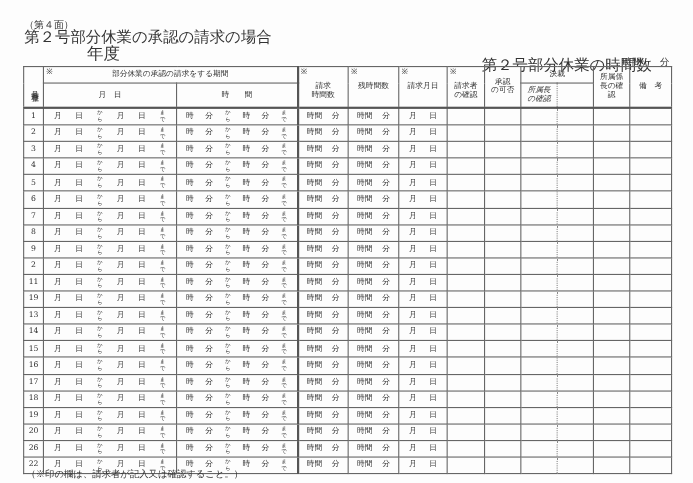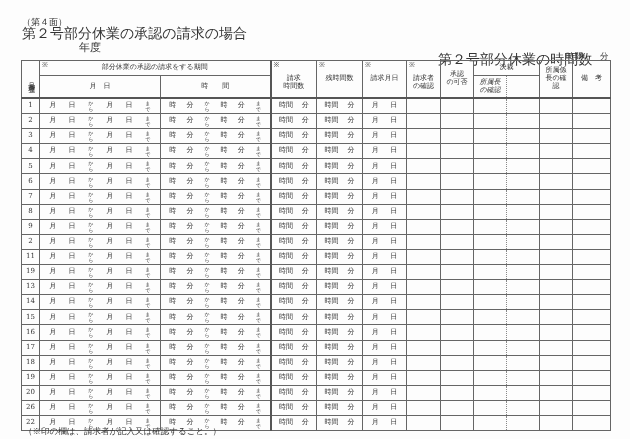--- a/index.html
+++ b/index.html
@@ -1,21 +1,21 @@
 <!DOCTYPE html>
 <html><head>
 <meta charset="utf-8">
 <style>
   html, body { margin:0; padding:0; background:#fdfdfd; }
   body { width:630px; height:439px; position:relative; overflow:hidden;
          font-family:"DejaVu Serif", "Liberation Serif", serif; color:#333; }
   .abs { position:absolute; white-space:nowrap; }
   #form-label { left:22px; top:16px; font-size:9px; }
   #form-title { left:22px; top:25px; font-size:14px; }
-  #year-label { left:79px; top:40px; font-size:11px; }
+  #year-label { left:79px; top:40px; font-size:15px; }
   #hours-label { left:438px; top:51px; font-size:14px; }
   #hours-jikan { left:566px; top:51px; font-size:8.5px; }
   #hours-fun { left:600px; top:51px; font-size:8.5px; }
   #footnote { left:24px; top:426px; font-size:8.5px; }
 
   table { position:absolute; left:21px; top:60px; border-collapse:collapse;
           table-layout:fixed; font-size:7px; }
   td, th { border:1px solid #666; padding:0; font-weight:normal; text-align:center;
            vertical-align:middle; line-height:1.1; }
   tr.data td { height:14.1px; }

